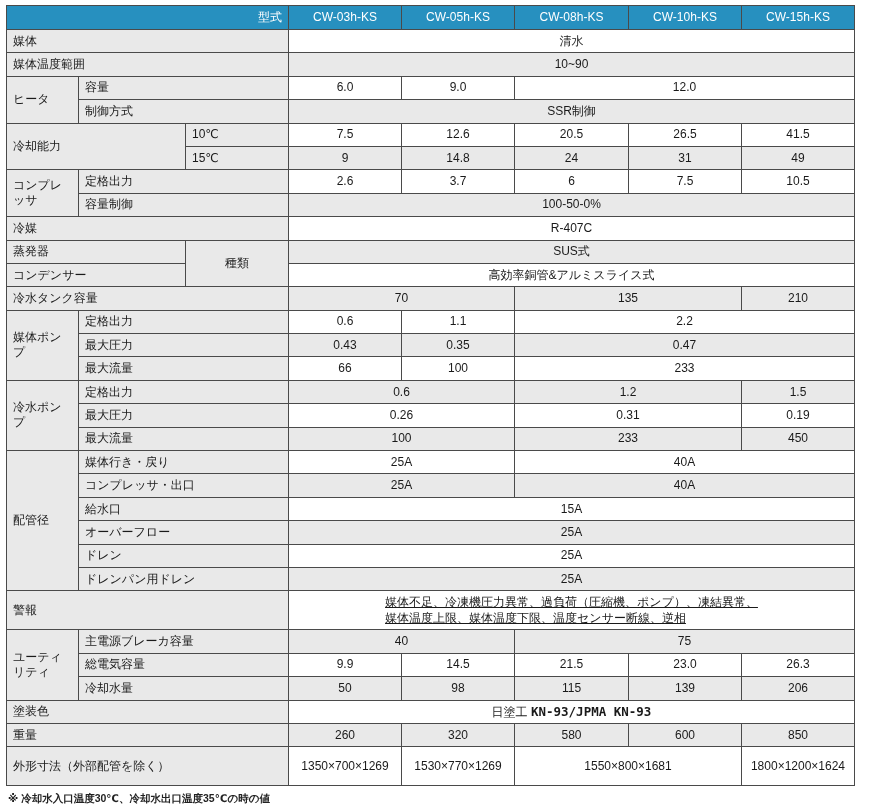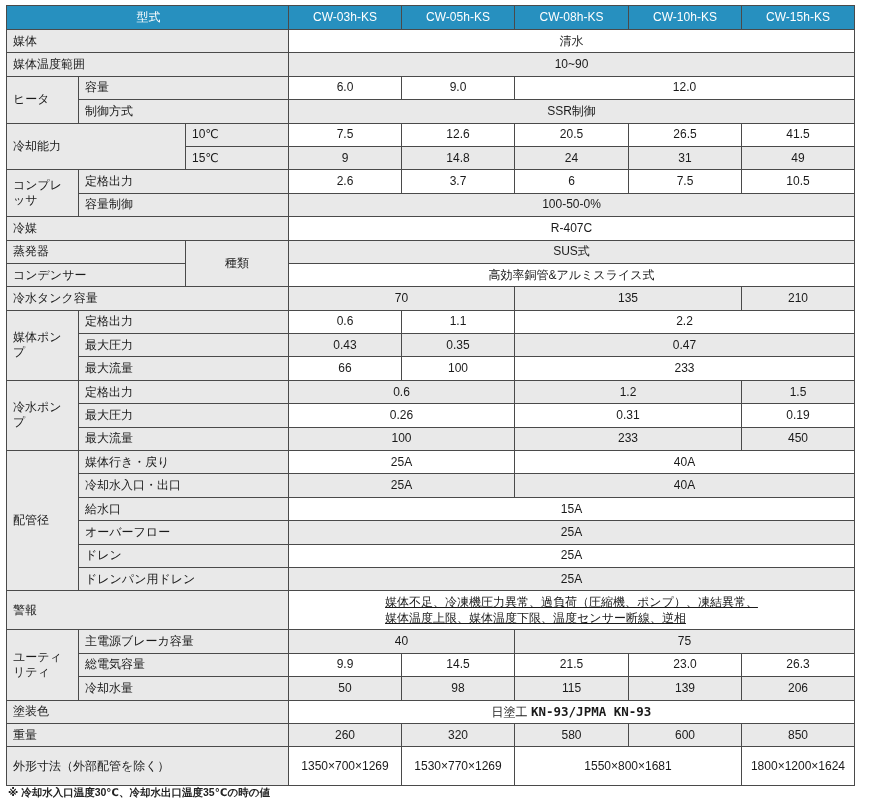--- a/index.html
+++ b/index.html
@@ -29,21 +29,21 @@
     line-height:1.25;
   }
   table.spec thead tr{height:24px;}
   table.spec tbody tr{height:23.4px;}
   table.spec tbody tr.tall{height:39px;}
   thead th{
     background:var(--blue);
     color:#fff;
     text-align:center;
   }
-  thead th.corner{text-align:center;padding-left:8px;}
+  thead th.corner{text-align:right;padding-left:8px;}
   td.lbl{
     background:var(--gray);
     text-align:left;
     padding-left:8px;
   }
   td.lbl.ctr{text-align:center;padding-left:6px;}
   td.val{text-align:center;background:#fff;}
   tr.shade td.val{background:var(--gray);}
   .mono{
     font-family:"DejaVu Sans Mono","Liberation Mono",monospace;
@@ -51,21 +51,21 @@
     font-size:12.5px;
   }
   .block{
     display:inline-block;
     text-align:left;
     white-space:pre-line;
     line-height:1.4;
     text-decoration:underline;
   }
   .footnote{
-    margin-top:0;
+    margin-top:6px;
     padding-left:2px;
     font-size:10.5px;
     font-weight:bold;
     color:#222;
   }
 </style>
 </head>
 <body>
 
 <div class="wrap">
@@ -197,21 +197,21 @@
           <td colspan="2" class="val">233</td>
           <td class="val">450</td>
         </tr>
         <tr>
           <td colspan="1" rowspan="6" class="lbl">配管径</td>
           <td colspan="2" class="lbl">媒体行き・戻り</td>
           <td colspan="2" class="val">25A</td>
           <td colspan="3" class="val">40A</td>
         </tr>
         <tr class="shade">
-          <td colspan="2" class="lbl">冷却水入口・出口</td>
+          <td colspan="2" class="lbl">コンプレッサ・出口</td>
           <td colspan="2" class="val">25A</td>
           <td colspan="3" class="val">40A</td>
         </tr>
         <tr>
           <td colspan="2" class="lbl">給水口</td>
           <td colspan="5" class="val">15A</td>
         </tr>
         <tr class="shade">
           <td colspan="2" class="lbl">オーバーフロー</td>
           <td colspan="5" class="val">25A</td>

